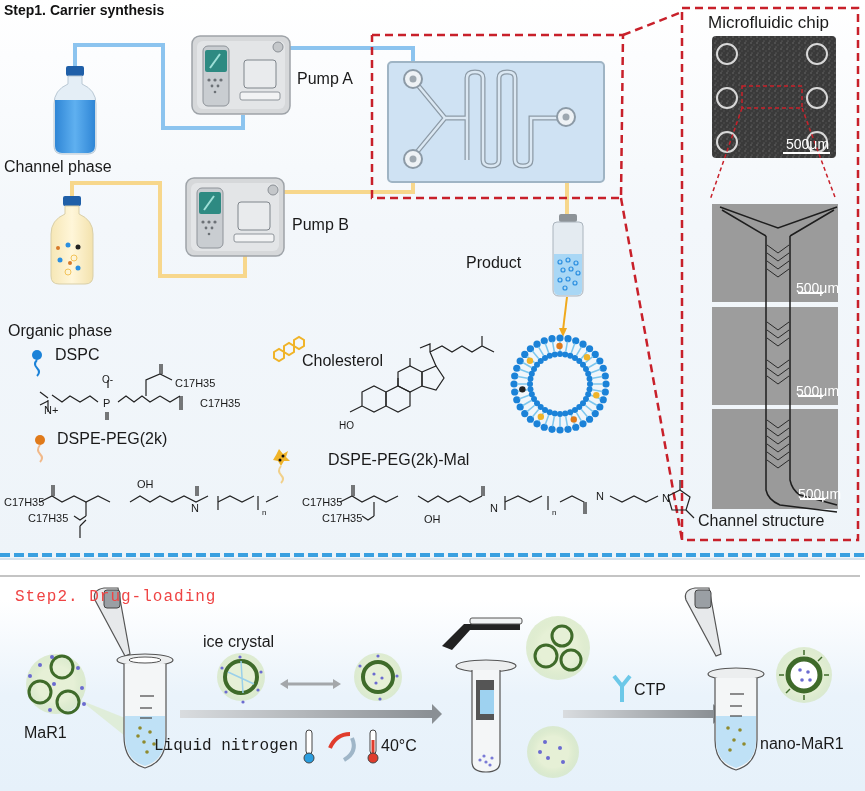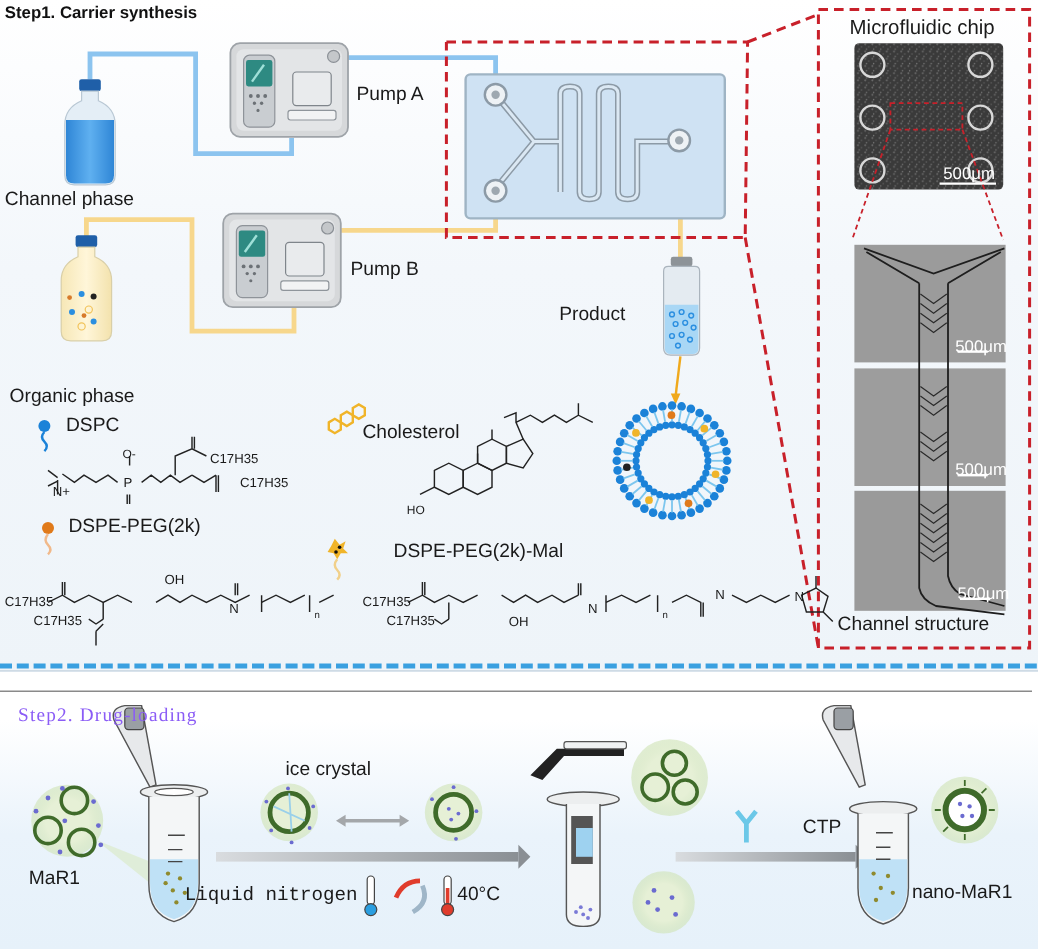--- a/index.html
+++ b/index.html
@@ -1,21 +1,21 @@
 <!DOCTYPE html>
 <html><head>
 <meta charset="utf-8">
 <style>
   html, body { margin:0; padding:0; }
   body { width:865px; height:791px; position:relative; overflow:hidden; background:#ffffff; font-family:"Liberation Sans", sans-serif; color:#1a1a1a; }
   .abs { position:absolute; }
   .step1-bg { left:0; top:0; width:865px; height:560px; background:linear-gradient(#ffffff 0%, #f3f7fb 40%, #eef4f9 100%); }
   .step2-bg { left:0; top:600px; width:865px; height:191px; background:linear-gradient(#ffffff 0%, #eaf3fb 50%, #e6f1fa 100%); }
   .title1 { left:4px; top:2px; font-weight:bold; font-size:14px; color:#111; }
-  .title2 { left:15px; top:588px; font-family:Liberation Serif, serif; font-size:16px; letter-spacing:1px; color:#8b5cf6;text-align:right; }
+  .title2 { left:15px; top:588px; font-family:Liberation Mono, monospace; font-size:16px; letter-spacing:1px; color:#ef4444;text-align:right; }
   .lbl { font-size:16px; color:#1a1a1a; white-space:nowrap; }
   .lbl-sm { font-size:17px; color:#1a1a1a; white-space:nowrap; }
   .scale { font-size:14px; color:#fff; white-space:nowrap; }
   svg { position:absolute; left:0; top:0; }
 </style>
 </head>
 <body>
 
 <div class="abs step1-bg"></div>
 <div class="abs step2-bg"></div>
@@ -595,17 +595,17 @@
 <div class="abs" style="left:302px;top:496px;font-size:11px;">C17H35</div>
 <div class="abs" style="left:322px;top:512px;font-size:11px;">C17H35</div>
 <div class="abs" style="left:424px;top:513px;font-size:11px;">OH</div>
 <div class="abs" style="left:490px;top:502px;font-size:11px;">N</div>
 <div class="abs" style="left:596px;top:490px;font-size:11px;">N</div>
 <div class="abs" style="left:662px;top:492px;font-size:11px;">N</div>
 <div class="abs" style="left:552px;top:508px;font-size:8px;">n</div>
 
 <div class="abs title2">Step2. Drug-loading</div>
 <div class="abs lbl" style="left:24px;top:724px;">MaR1</div>
-<div class="abs lbl" style="left:203px;top:633px;margin-left:35px;">ice crystal</div>
+<div class="abs lbl" style="left:203px;top:633px;">ice crystal</div>
 <div class="abs lbl" style="left:154px;top:737px;font-family:Liberation Mono, monospace;">Liquid nitrogen</div>
 <div class="abs lbl" style="left:381px;top:737px;">40°C</div>
-<div class="abs lbl" style="left:634px;top:681px;margin-left:35px;">CTP</div>
+<div class="abs lbl" style="left:634px;top:681px;">CTP</div>
 <div class="abs lbl" style="left:760px;top:735px;">nano-MaR1</div>
 
 </body></html>

